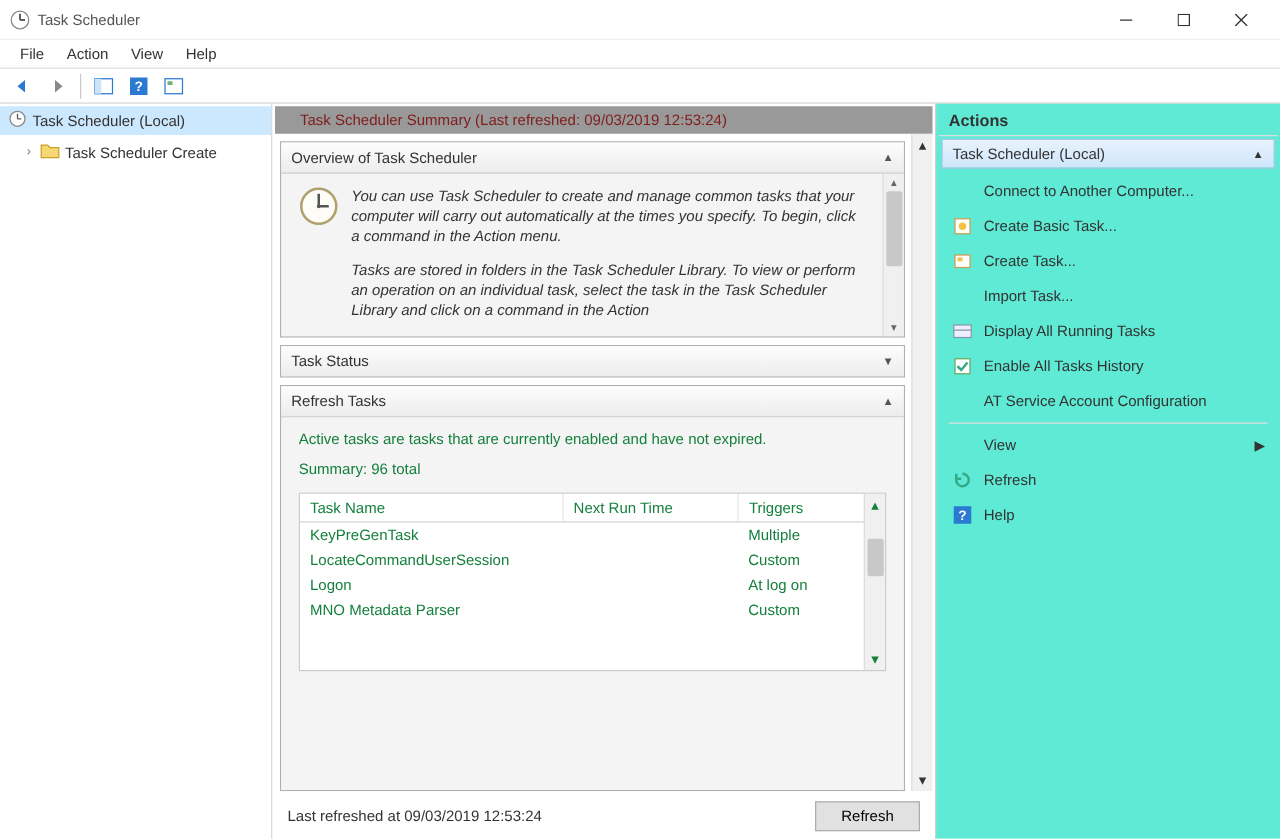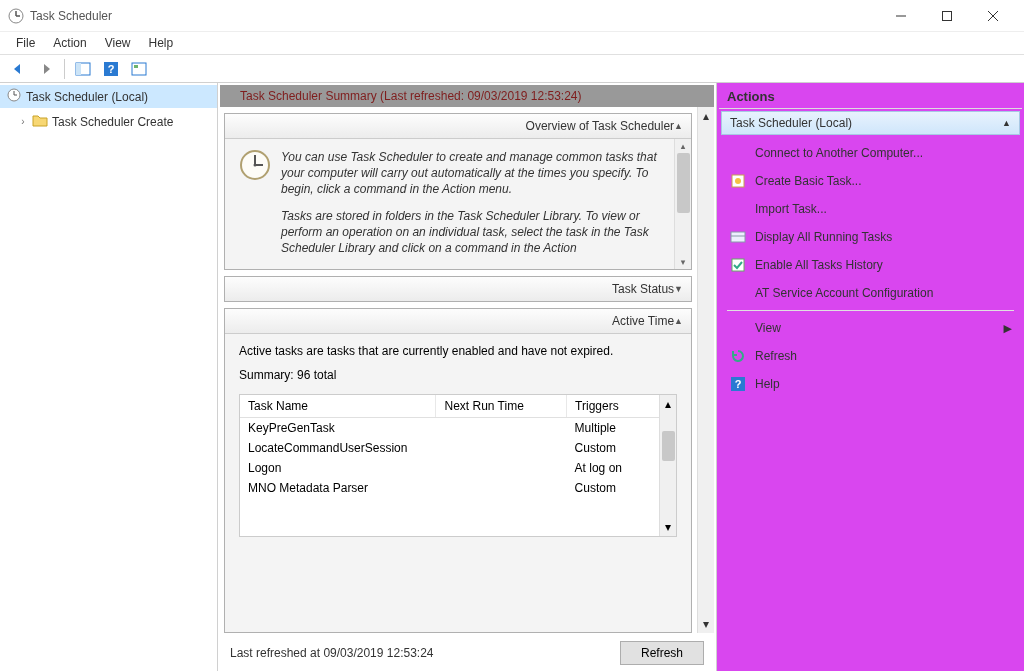--- a/index.html
+++ b/index.html
@@ -18,35 +18,35 @@
 
 
 .toolbar { height: 28px; display: flex; align-items: center; padding: 0 6px; gap: 4px; border-top: 1px solid #e0e0e0; }
 .tool-btn { width: 24px; height: 24px; display: flex; align-items: center; justify-content: center; border: 1px solid transparent; }
 .tool-sep { width: 1px; height: 20px; background: #ccc; margin: 0 2px; }
 
 
 .main { display: flex; height: calc(100% - 82px); border-top: 1px solid #d0d0d0; }
 .tree-pane { width: 218px; border-right: 1px solid #d0d0d0; background: #fff; padding: 2px 0; }
 .center-pane { flex: 1; background: #fff; display: flex; flex-direction: column; padding: 2px; }
-.actions-pane { width: 308px; border-left: 1px solid #d0d0d0; background: #d946ef; padding: 2px; }
+.actions-pane { width: 276px; border-left: 1px solid #d0d0d0; background: #5eead4; padding: 2px; }
 
 
 .tree-root { display: flex; align-items: center; gap: 4px; padding: 2px 6px; background: #cce8ff; }
 .tree-child { display: flex; align-items: center; gap: 4px; padding: 2px 6px 2px 18px; margin-top:2px;}
 .tree-toggle { width: 10px; text-align: center; color: #777; font-size: 10px; }
 
 
 .summary-header { background: #999; color: #7f1d1d; padding: 4px 20px; font-size: 12px; }
 
 
 .section { border: 1px solid #b0b0b0; margin: 6px 4px 0 4px; background: #f4f4f4; }
-.section-header { background: linear-gradient(#fdfdfd,#ececec); border-bottom: 1px solid #ccc; padding: 5px 8px; display: flex; align-items: center; justify-content: flex-end; font-size: 12px; cursor: default; }
+.section-header { background: linear-gradient(#fdfdfd,#ececec); border-bottom: 1px solid #ccc; padding: 5px 8px; display: flex; align-items: center; justify-content: space-between; font-size: 12px; cursor: default; }
 .section-header .chev { font-size: 9px; color: #555; }
-.section-body { padding: 10px 14px; font-size: 12px; color: #000000; background: #f4f4f4; }
+.section-body { padding: 10px 14px; font-size: 12px; color: #15803d; background: #f4f4f4; }
 
 .overview-wrap { position: relative; max-height: 130px; overflow: hidden; }
 .overview-body { display: flex; gap: 10px; padding: 10px 14px; background:#f4f4f4;font-style:italic;}
 .overview-text p { margin-bottom: 10px; line-height: 1.35; }
 
 .scroll-indicator { position: absolute; right: 0; top: 0; width: 17px; height: 100%; background: #f0f0f0; border-left:1px solid #ddd; display:flex; flex-direction:column; justify-content:space-between; align-items:center; padding:2px 0;}
 .scroll-indicator .arrow { font-size:9px; color:#666; }
 .scroll-indicator .thumb { width:13px; height:60px; background:#c8c8c8; border-radius:2px; margin-top:2px;}
 
 
@@ -198,21 +198,21 @@
 
     <div class="section" style="margin-top:6px;">
       <div class="section-header" style="border-bottom:none;">
         <span>Task Status</span>
         <span class="chev">▼</span>
       </div>
     </div>
 
     <div class="section" style="margin-top:6px; flex:1; display:flex; flex-direction:column;">
       <div class="section-header">
-        <span>Active Time</span>
+        <span>Refresh Tasks</span>
         <span class="chev">▲</span>
       </div>
       <div class="section-body" style="flex:1; display:flex; flex-direction:column;">
         <p style="margin-bottom:10px;">Active tasks are tasks that are currently enabled and have not expired.</p>
         <p>Summary: 96 total</p>
 
         <div class="tasks-table-wrap">
           <table class="tasks-table">
             <thead>
                   <tr>
@@ -280,20 +280,29 @@
         <div class="action-item">
           <span class="action-icon">
             <svg width="16" height="16">
               <rect x="2" y="2" width="12" height="12" fill="#fff" stroke="#c9a050"></rect>
               <circle cx="8" cy="8" r="3" fill="#f5c142"></circle>
             </svg>
           </span>
           <span>Create Basic Task...</span>
         </div>
         <div class="action-item">
+          <span class="action-icon">
+            <svg width="16" height="16">
+              <rect x="2" y="3" width="12" height="10" fill="#fff" stroke="#c9a050"></rect>
+              <rect x="4" y="5" width="4" height="3" fill="#f5c142"></rect>
+            </svg>
+          </span>
+          <span>Create Task...</span>
+        </div>
+        <div class="action-item">
           <span class="action-icon"></span>
           <span>Import Task...</span>
         </div>
         <div class="action-item">
           <span class="action-icon">
             <svg width="16" height="16">
               <rect x="1" y="3" width="14" height="10" fill="#eef" stroke="#89a"></rect>
               <line x1="1" y1="7" x2="15" y2="7" stroke="#89a"></line>
             </svg>
           </span>

